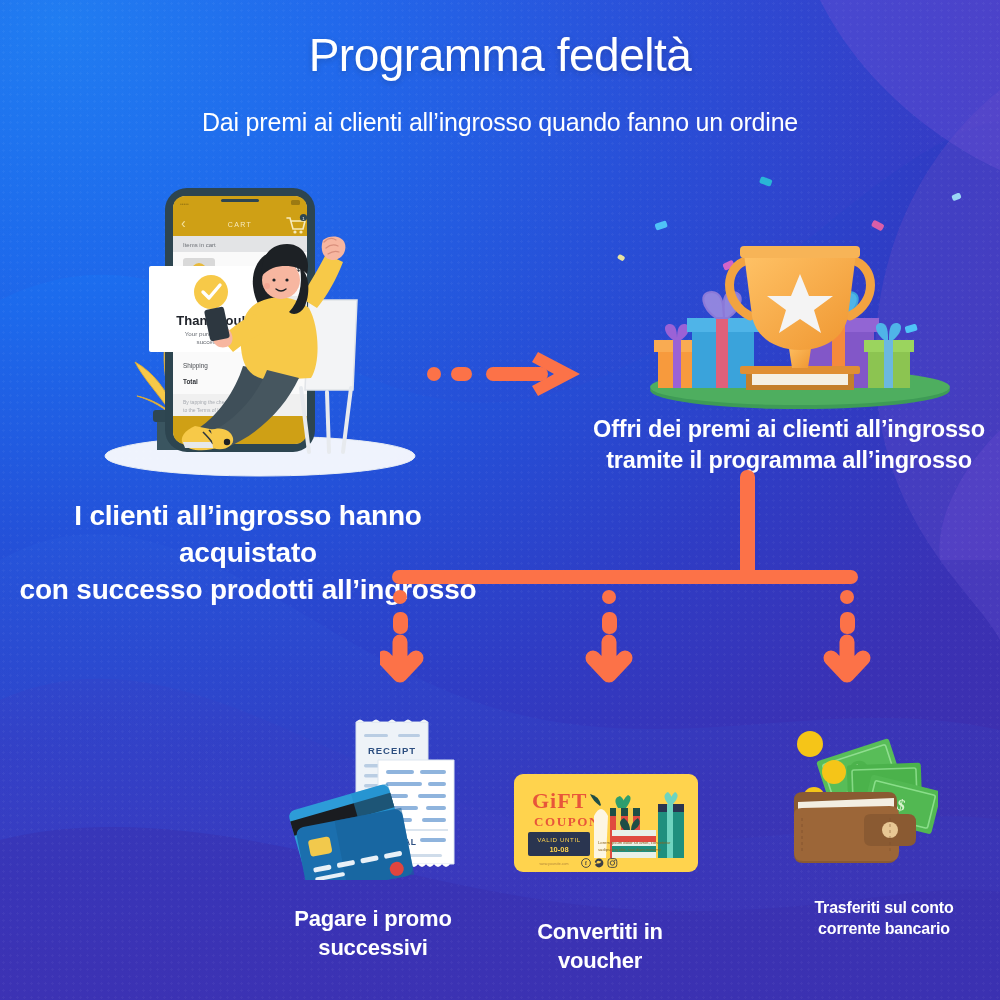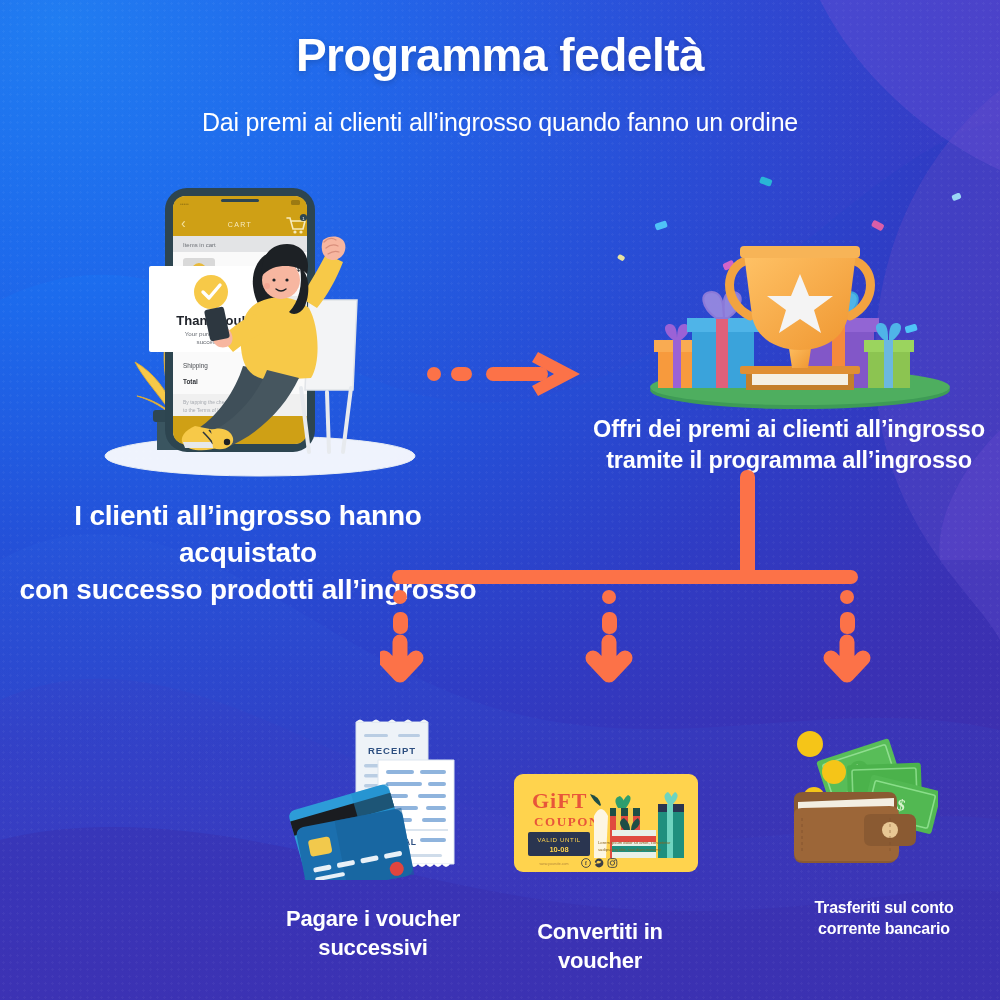--- a/index.html
+++ b/index.html
@@ -23,21 +23,21 @@
     position:absolute; inset:0;
     background-image: radial-gradient(rgba(255,255,255,.055) 1px, transparent 1.1px);
     background-size: 7px 7px;
     mix-blend-mode: screen;
     opacity:.6;
   }
 
   
   .title {
     position:absolute; top:28px; left:0; width:1000px; text-align:center;
-    color:#fff; font-size:46px; font-weight:bold; letter-spacing:-.5px;
+    color:#fff; font-size:46px; font-weight:normal; letter-spacing:-.5px;
     text-shadow:0 2px 6px rgba(0,0,0,.18);
   }
   .subtitle {
     position:absolute; top:108px; left:0; width:1000px; text-align:center;
     color:#fff; font-size:25px; font-weight:normal; letter-spacing:-.2px;
   }
   .cap {
     position:absolute; color:#fff; text-align:center; font-weight:bold;
     line-height:1.32; letter-spacing:-.2px; white-space:pre-line;
   }
@@ -515,20 +515,20 @@
         <path d="M30,76 L126,72 L126,86 L30,88 Z" fill="#f3eee2"></path>
         <path d="M26,88 q0,-6 8,-6 L122,80 q9,0 9,9 L131,126 q0,9 -9,9 L35,135 q-9,0 -9,-9 Z" fill="#9c6638"></path>
         <path d="M96,94 q0,-6 7,-6 L140,88 q8,0 8,8 L148,112 q0,8 -8,8 L103,120 q-7,0 -7,-7 Z" fill="#8a5a32"></path>
         <circle cx="122" cy="104" r="8" fill="#e8c794"></circle>
         <path d="M34,92 L34,128" stroke="#7d4f2c" stroke-width="1" stroke-dasharray="3 3" opacity=".7"></path>
         <path d="M122,92 L122,128" stroke="#7d4f2c" stroke-width="1" stroke-dasharray="3 3" opacity=".55"></path>
       </g>
     </svg>
   </div>
 
-  <div class="cap cap-b1">Pagare i voucher
+  <div class="cap cap-b1">Pagare i promo
 successivi</div>
   <div class="cap cap-b2">Convertiti in
 voucher</div>
   <div class="cap cap-b3">Trasferiti sul conto
 corrente bancario</div>
 
 </div>
 
 </body></html>

